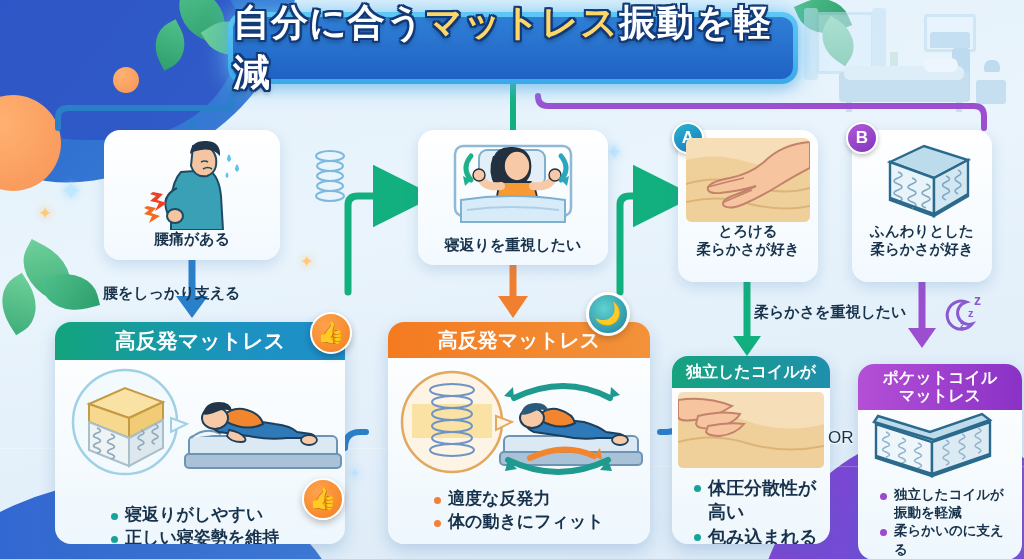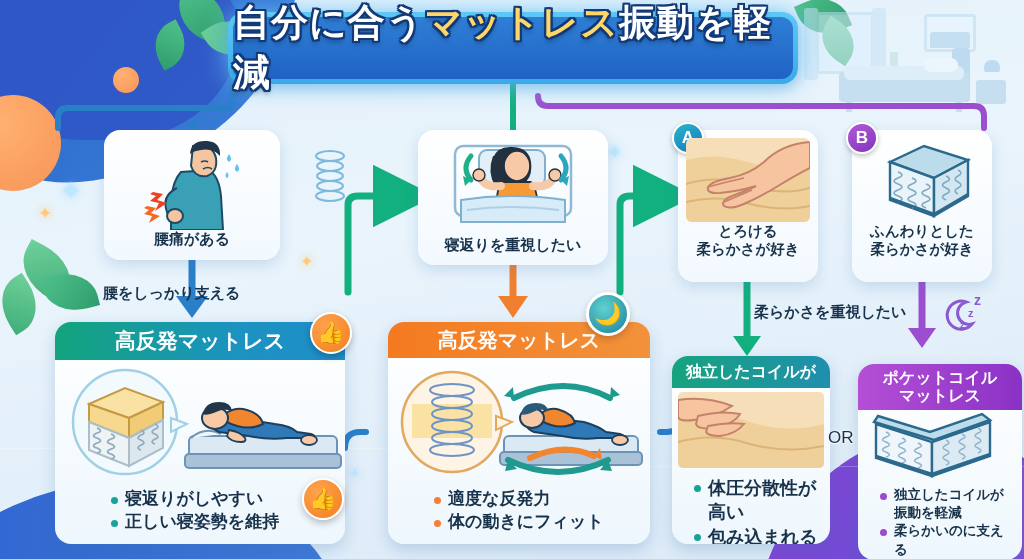--- a/index.html
+++ b/index.html
@@ -354,21 +354,21 @@
         <rect x="122" y="88" width="156" height="14" rx="4" fill="#a9c2d8" stroke="#6e94b5" stroke-width="2"></rect>
         <path d="M128,72 q14,-12 30,-4" fill="#eef6fb" stroke="#6e94b5" stroke-width="2"></path>
 
         <path d="M150,56 q10,-8 22,-4 l40,6 q16,2 22,8 l14,2 q6,2 0,4 l-24,0 q-20,2 -38,-2 l-30,-4 q-10,-4 -6,-10z" fill="#2f79b8" stroke="#1e3f5c" stroke-width="2"></path>
         <path d="M160,50 q10,-10 24,-6 q14,4 16,14 q-12,6 -26,2 q-14,-4 -14,-10z" fill="#f2862f" stroke="#1e3f5c" stroke-width="2"></path>
         <ellipse cx="152" cy="52" rx="13" ry="11" fill="#f7c9a6" stroke="#1e3f5c" stroke-width="2"></ellipse>
         <path d="M140,48 q2,-12 16,-12 q12,0 13,9 q-8,-3 -16,1 q-10,4 -13,2z" fill="#22364a"></path>
         <path d="M166,64 q12,2 16,8 q2,4 -4,4 q-10,0 -14,-6z" fill="#f7c9a6" stroke="#1e3f5c" stroke-width="1.8"></path>
         <ellipse cx="246" cy="74" rx="8" ry="5" fill="#f7c9a6" stroke="#1e3f5c" stroke-width="1.8"></ellipse>
       </svg>
-      <ul class="bullets bul-teal" style="font-size:17px;padding-left:46px;margin-top:0;">
+      <ul class="bullets bul-teal" style="font-size:17px;padding-left:46px;margin-top:16px;">
         <li>寝返りがしやすい</li>
         <li>正しい寝姿勢を維持</li>
       </ul>
     </div>
   </div>
   <div class="thumb" style="left:310px;top:312px;">
     <span>👍</span>
   </div>
   <div class="thumb" style="left:302px;top:478px;">
     <span>👍</span>

